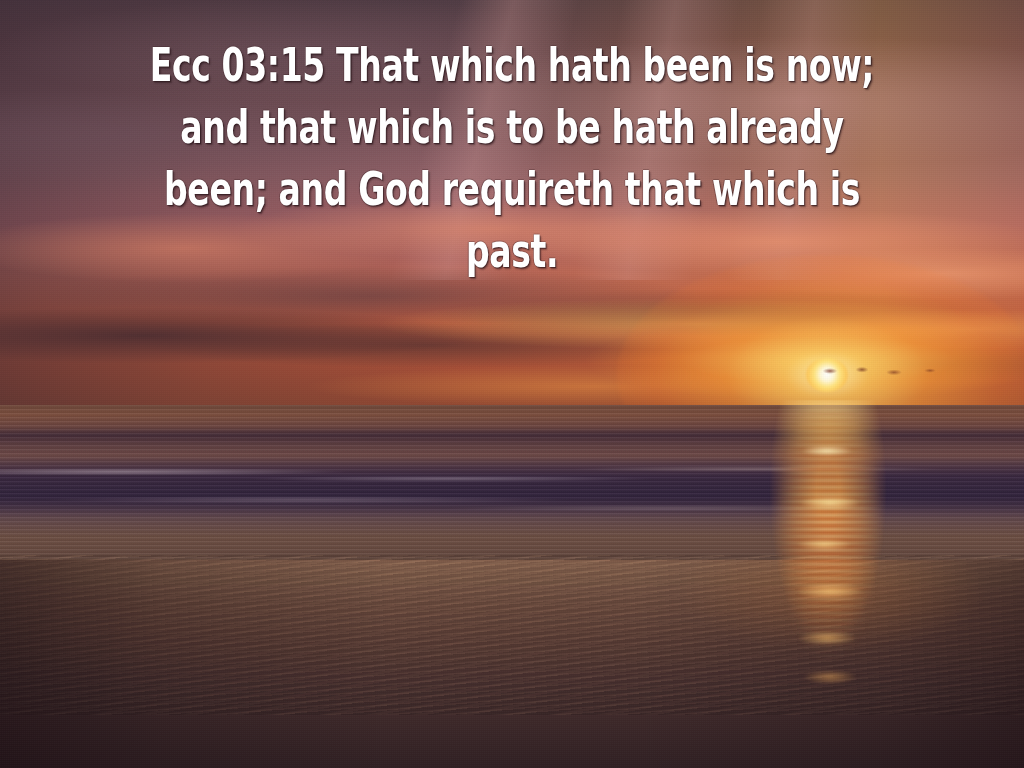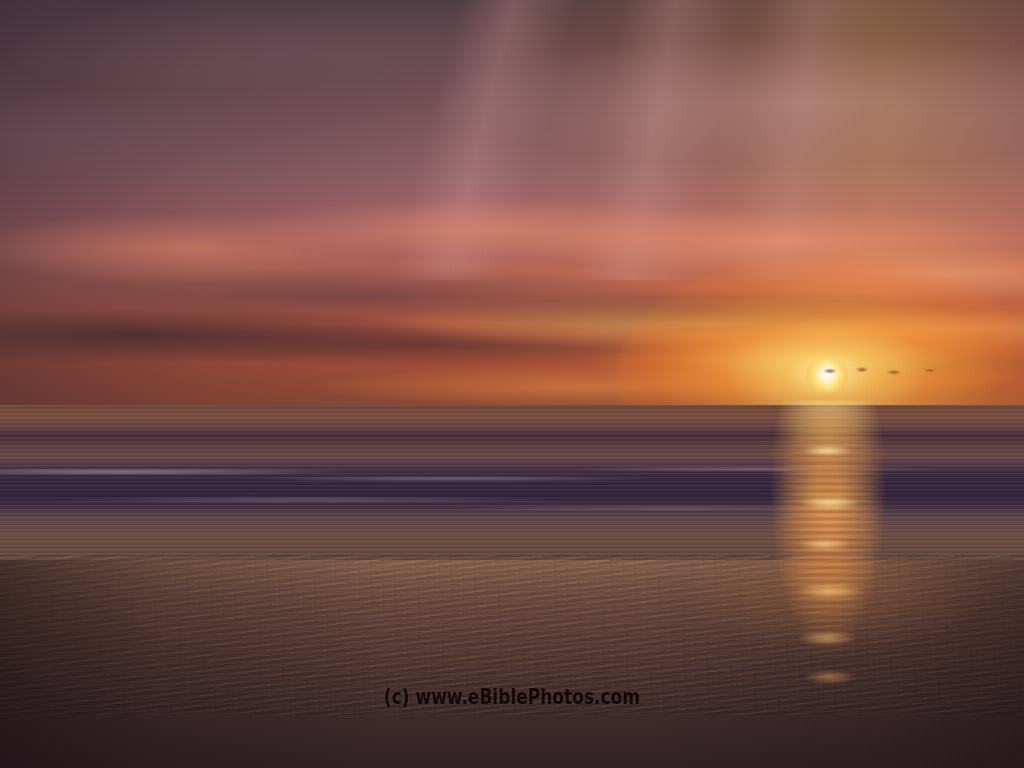--- a/index.html
+++ b/index.html
@@ -420,18 +420,21 @@
   <div id="beach-ripples"></div>
   <div id="beach-shade"></div>
 
   <div id="sun-path"></div>
   <div id="sun-path-sparkle"></div>
   <div id="sun-pools"></div>
   <div id="sand-glow"></div>
 
   <div id="grain"></div>
 
-
-  <div id="watermark">
-    <span class="wm-text">(c) www.eBiblePhotos.com</span>
+  <div id="verse">
+    <span class="verse-line">Ecc 03:15 That which hath been is now;</span>
+    <span class="verse-line">and that which is to be hath already</span>
+    <span class="verse-line">been; and God requireth that which is</span>
+    <span class="verse-line">past.</span>
   </div>
 
+
 </div>
 
 </body></html>

